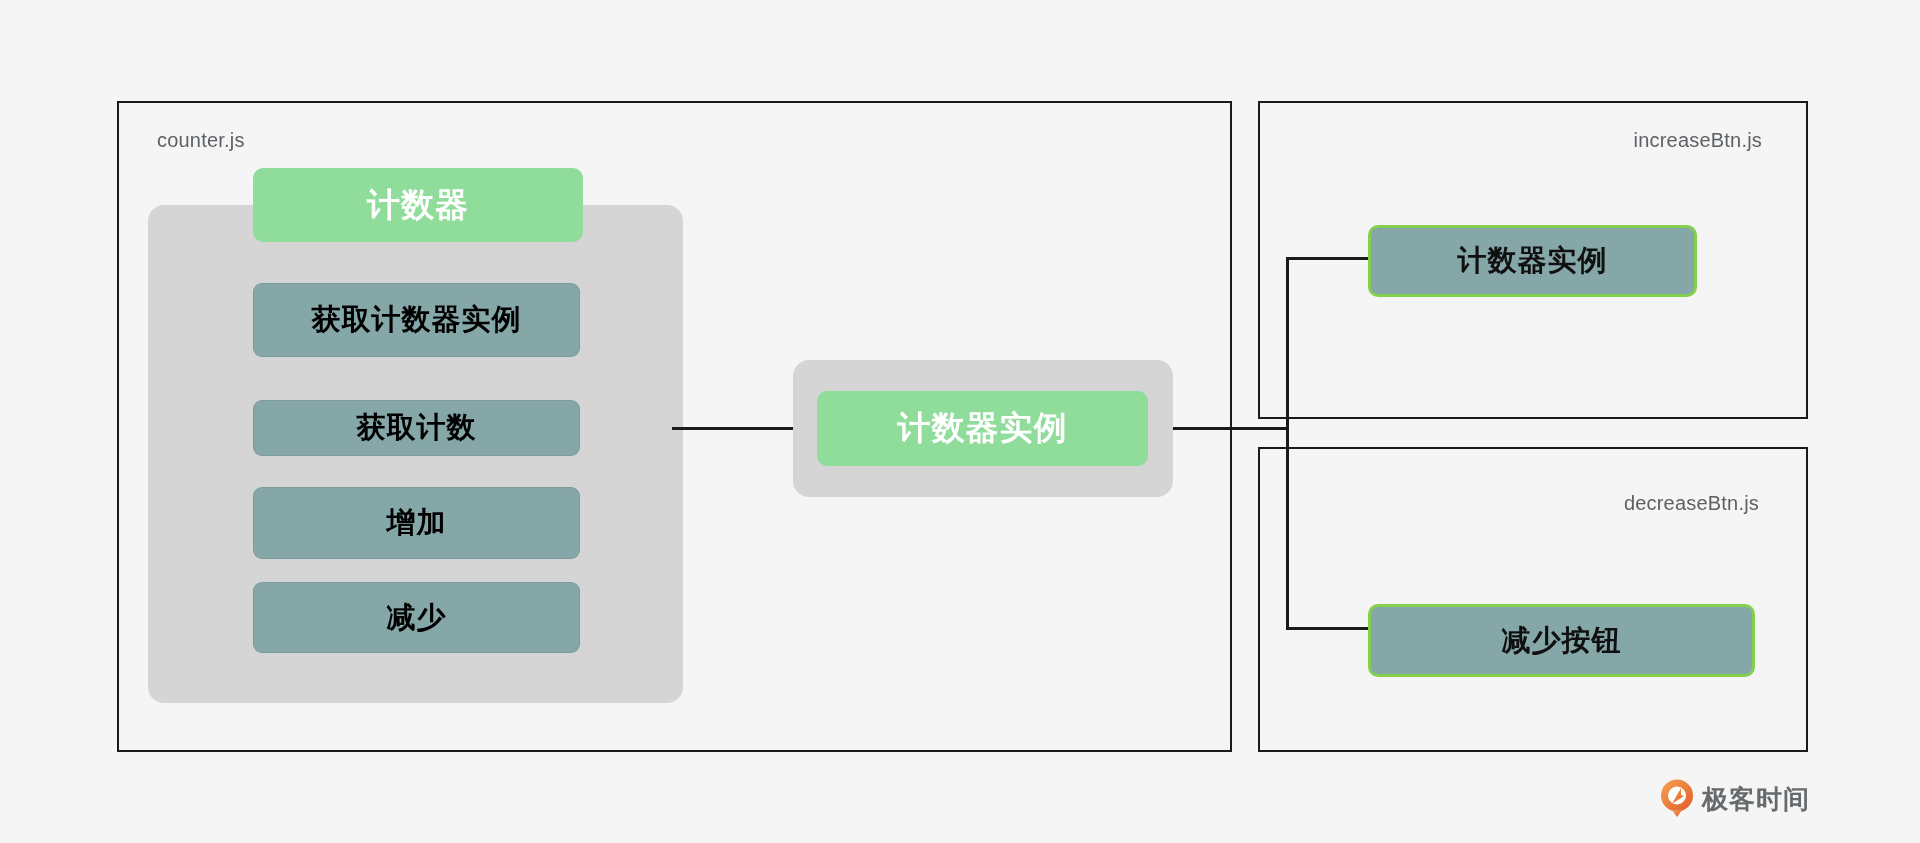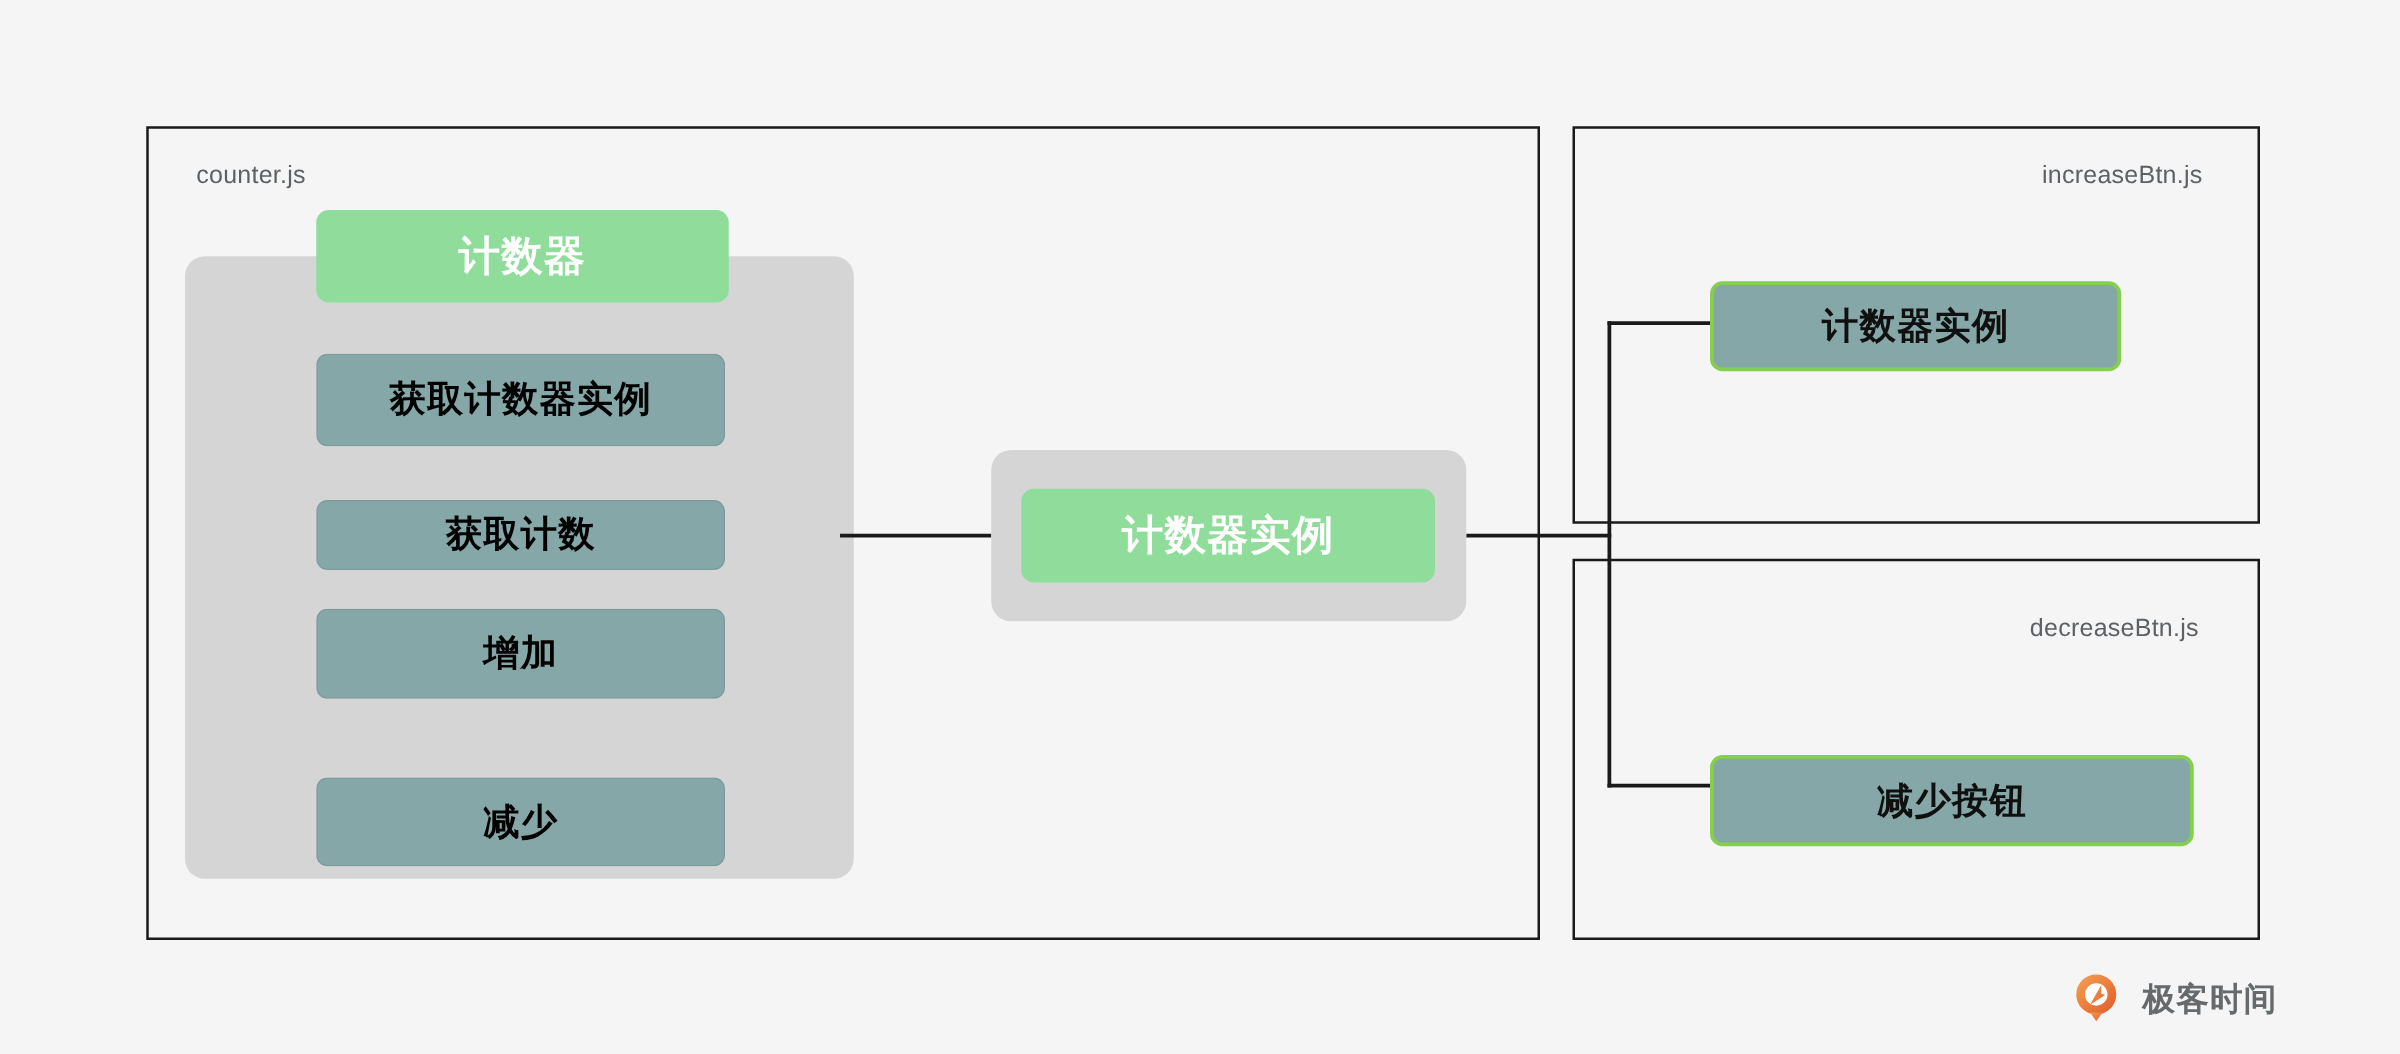--- a/index.html
+++ b/index.html
@@ -82,21 +82,21 @@
   .edge {
     position: absolute;
     background: #1a1a1a;
   }
 
   
   .brand {
     position: absolute;
     display: flex;
     align-items: center;
-    gap: 20px;
+    gap: 8px;
   }
   .brand-text {
     font-size: 26px;
     font-weight: 600;
     color: #666a6d;
     letter-spacing: 1px;
   }
 </style>
 </head>
 <body>
@@ -105,21 +105,21 @@
   <span class="file-label" style="left:10px; top:26px;margin-left:28px;">counter.js</span>
 </div>
 
 <div class="gray-panel" style="left:148px; top:205px; width:535px; height:498px;"></div>
 
 <div class="node-green" style="left:253px; top:168px; width:330px; height:74px;">计数器</div>
 
 <div class="node-teal" style="left:253px; top:283px; width:327px; height:74px;">获取计数器实例</div>
 <div class="node-teal" style="left:253px; top:400px; width:327px; height:56px;">获取计数</div>
 <div class="node-teal" style="left:253px; top:487px; width:327px; height:72px;">增加</div>
-<div class="node-teal" style="left:253px; top:582px; width:327px; height:71px;margin-top:40px;">减少</div>
+<div class="node-teal" style="left:253px; top:582px; width:327px; height:71px;">减少</div>
 
 <div class="edge" style="left:672px; top:427px; width:121px; height:3px;"></div>
 
 <div class="edge" style="left:1173px; top:427px; width:116px; height:3px;"></div>
 
 <div class="edge" style="left:1286px; top:257px; width:3px; height:373px;"></div>
 
 <div class="edge" style="left:1286px; top:257px; width:84px; height:3px;"></div>
 
 <div class="edge" style="left:1286px; top:627px; width:84px; height:3px;"></div>

